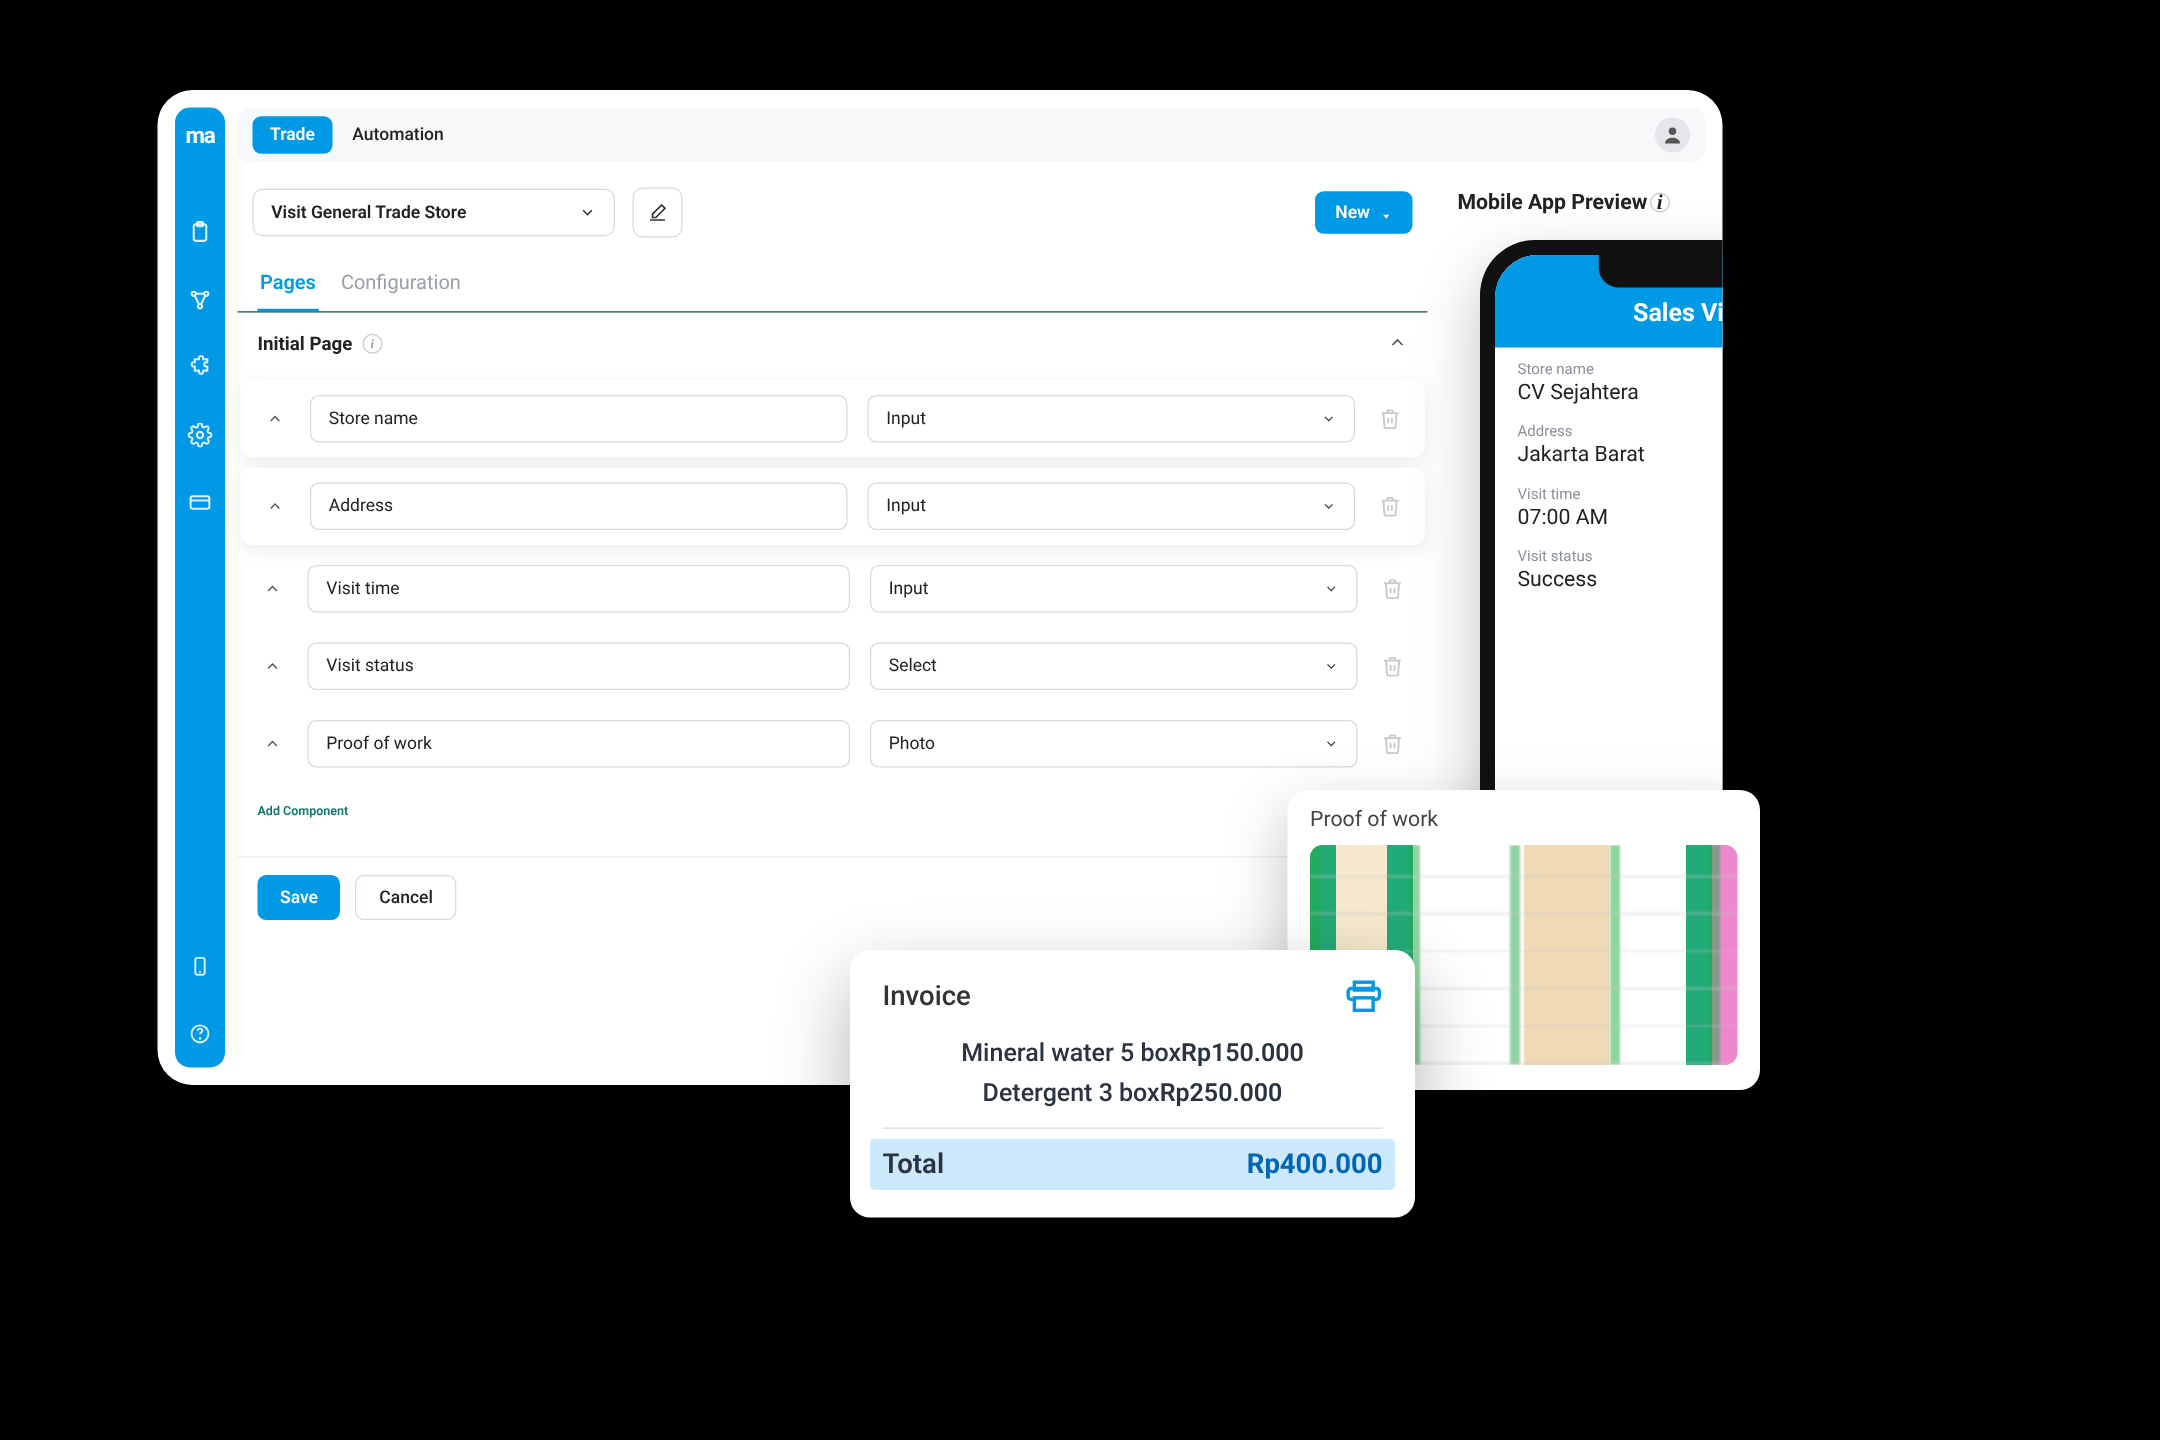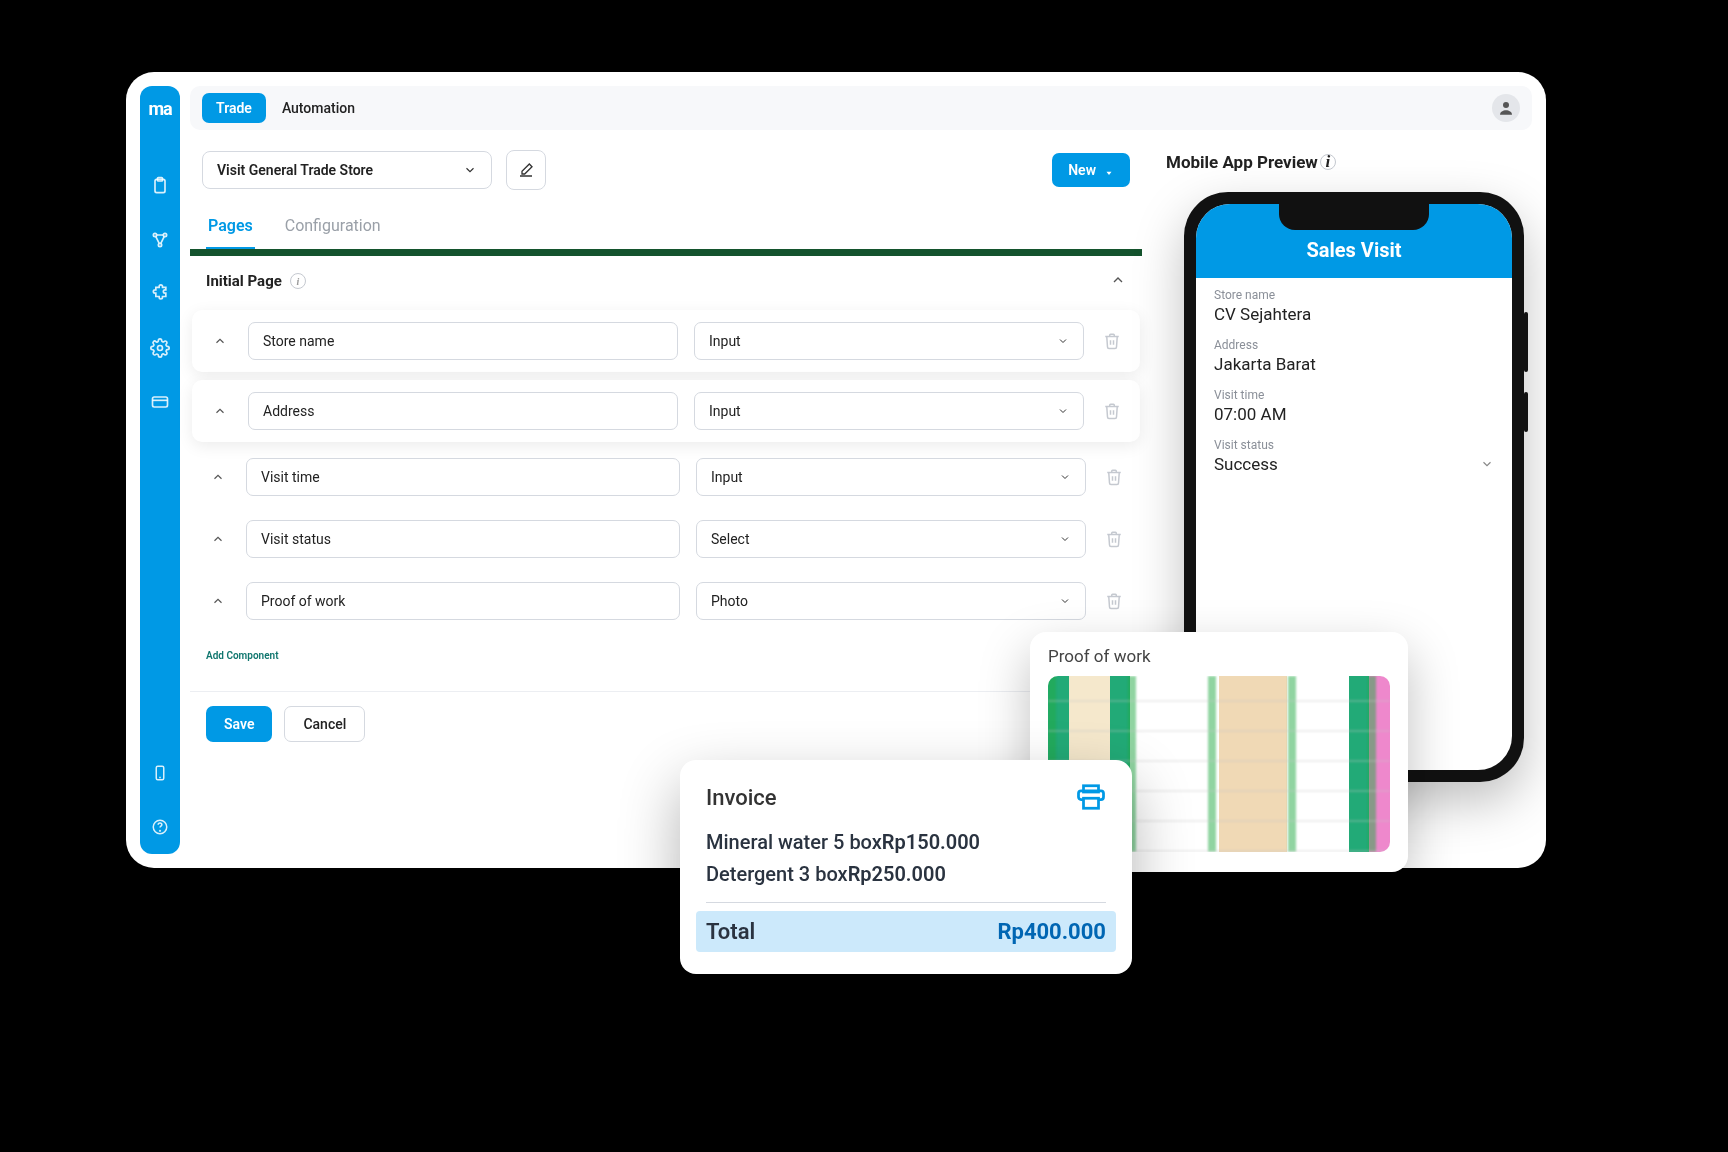--- a/index.html
+++ b/index.html
@@ -1,32 +1,32 @@
 <!DOCTYPE html>
 <html><head>
 <meta charset="utf-8">
 <style>
 *{box-sizing:border-box;margin:0;padding:0;font-family:-apple-system,BlinkMacSystemFont,'Segoe UI',Roboto,sans-serif}
 body{background:#000;width:1728px;height:1152px;position:relative;overflow:hidden}
-.app-window{position:absolute;left:126px;top:72px;width:1420px;height:796px;background:#fff;border-radius:28px;overflow:hidden;box-shadow:0 30px 80px rgba(0,0,0,.5)}
+.app-window{position:absolute;left:126px;top:72px;width:1252px;height:796px;background:#fff;border-radius:28px;overflow:hidden;box-shadow:0 30px 80px rgba(0,0,0,.5)}
 .sidebar{position:absolute;left:14px;top:14px;width:40px;height:768px;background:#0099e5;border-radius:12px;display:flex;flex-direction:column;align-items:center;padding-top:12px}
 .logo{color:#fff;font-weight:700;font-size:18px;margin-bottom:40px;letter-spacing:-1px}
 .sb-icon{width:22px;height:22px;margin:16px 0;display:flex;align-items:center;justify-content:center;color:rgba(255,255,255,.85);cursor:pointer}
 .sb-spacer{flex:1}
 .topbar{position:absolute;left:64px;top:14px;right:14px;height:44px;background:#f7f8fa;border-radius:10px;display:flex;align-items:center;padding:0 12px}
 .tab-pill{background:#0099e5;color:#fff;font-weight:600;font-size:14px;padding:7px 14px;border-radius:7px;margin-right:16px}
 .tab-text{color:#222;font-weight:500;font-size:14px}
 .avatar{margin-left:auto;width:28px;height:28px;border-radius:50%;background:#e4e6ea;display:flex;align-items:center;justify-content:center}
 .main-area{position:absolute;left:64px;top:70px;width:952px;bottom:14px}
 .toolbar{display:flex;align-items:center;gap:14px;padding:8px 12px 16px}
 .flow-select{flex:0 0 auto;display:flex;align-items:center;justify-content:space-between;border:1px solid #d5d9e0;border-radius:8px;padding:10px 14px;width:290px;background:#fff;cursor:pointer}
 .flow-select span{font-weight:600;color:#222;font-size:14px}
 .icon-btn{width:40px;height:40px;border:1px solid #d5d9e0;border-radius:8px;display:flex;align-items:center;justify-content:center;background:#fff;cursor:pointer}
 .new-btn{margin-left:auto;background:#0099e5;color:#fff;border:none;border-radius:7px;padding:9px 16px;font-weight:600;font-size:14px;display:flex;align-items:flex-end;gap:8px;cursor:pointer}
-.subtabs{display:flex;gap:28px;border-bottom:7px solid #14532d;padding:0 16px}
+.subtabs{display:flex;gap:16px;border-bottom:1px solid #14532d;padding:0 16px}
 .subtab{padding:10px 2px 12px;font-size:16px;color:#9aa0a8;cursor:pointer}
 .subtab.active{color:#0099e5;font-weight:600;border-bottom:2px solid #0099e5}
 .section-hdr{display:flex;align-items:flex-start;justify-content:space-between;padding:16px}
 .section-hdr .t{font-weight:700;font-size:15px;color:#222;display:flex;align-items:center;gap:8px}
 .info-i{width:16px;height:16px;border-radius:50%;border:1.4px solid #c5c9d0;display:inline-flex;align-items:center;justify-content:center;font-size:10px;color:#999;font-style:italic;font-family:serif}
 .chev{cursor:pointer;color:#555}
 .fields{display:flex;flex-direction:column}
 .field-row{display:flex;align-items:center;gap:16px;padding:12px 16px}
 .field-row.elev{background:#fff;box-shadow:0 4px 16px rgba(0,0,0,.08);border-radius:10px;margin:4px 2px}
 .collapse-caret{width:24px;display:flex;justify-content:center;color:#555;cursor:pointer}
@@ -51,21 +51,21 @@
 .fld-value{font-size:17px;color:#222}
 .fld-select{display:flex;align-items:center;justify-content:space-between}
 .proof-card{position:absolute;left:1030px;top:632px;width:378px;background:#fff;border-radius:16px;box-shadow:0 20px 50px rgba(0,0,0,.25);padding:14px 18px 20px}
 .proof-card .lbl{font-size:17px;color:#444;margin-bottom:10px}
 .proof-img{width:100%;height:176px;border-radius:10px;background:linear-gradient(90deg,#2a7 0 6%,#f5e8cc 6% 18%,#2a7 18% 24%,#fff 24% 50%,#f0d9b5 50% 70%,#fff 70% 88%,#2a7 88% 94%,#e8c 94% 100%);position:relative;overflow:hidden}
 .proof-img::before{content:"";position:absolute;inset:0;background:repeating-linear-gradient(0deg,rgba(200,200,200,.3) 0 2px,transparent 2px 30px),repeating-linear-gradient(90deg,rgba(34,170,68,.5) 0 8px,transparent 8px 80px);filter:blur(1px)}
 .invoice-card{position:absolute;left:680px;top:760px;width:452px;background:#fff;border-radius:16px;box-shadow:0 24px 60px rgba(0,0,0,.3);padding:22px 26px}
 .inv-hdr{display:flex;align-items:center;justify-content:space-between;margin-bottom:14px}
 .inv-title{font-size:22px;color:#333;font-weight:500}
 .print-icon{color:#0099e5}
-.inv-row{display:flex;justify-content:flex-start;font-size:20px;color:#2a3340;padding:4px 0}
+.inv-row{display:flex;justify-content:center;font-size:20px;color:#2a3340;padding:4px 0}
 .inv-row .d{font-weight:500}
 .inv-row .p{font-weight:600}
 .inv-divider{border-top:1px solid #d5d9e0;margin:12px 0 8px}
 .inv-total{display:flex;justify-content:space-between;font-size:22px;background:#cce9fb;padding:8px 10px;border-radius:4px;margin:0 -10px}
 .inv-total .l{color:#2a3340;font-weight:600}
 .inv-total .v{color:#0066b3;font-weight:700}
 svg{display:block}
 </style>
 </head>
 <body>

